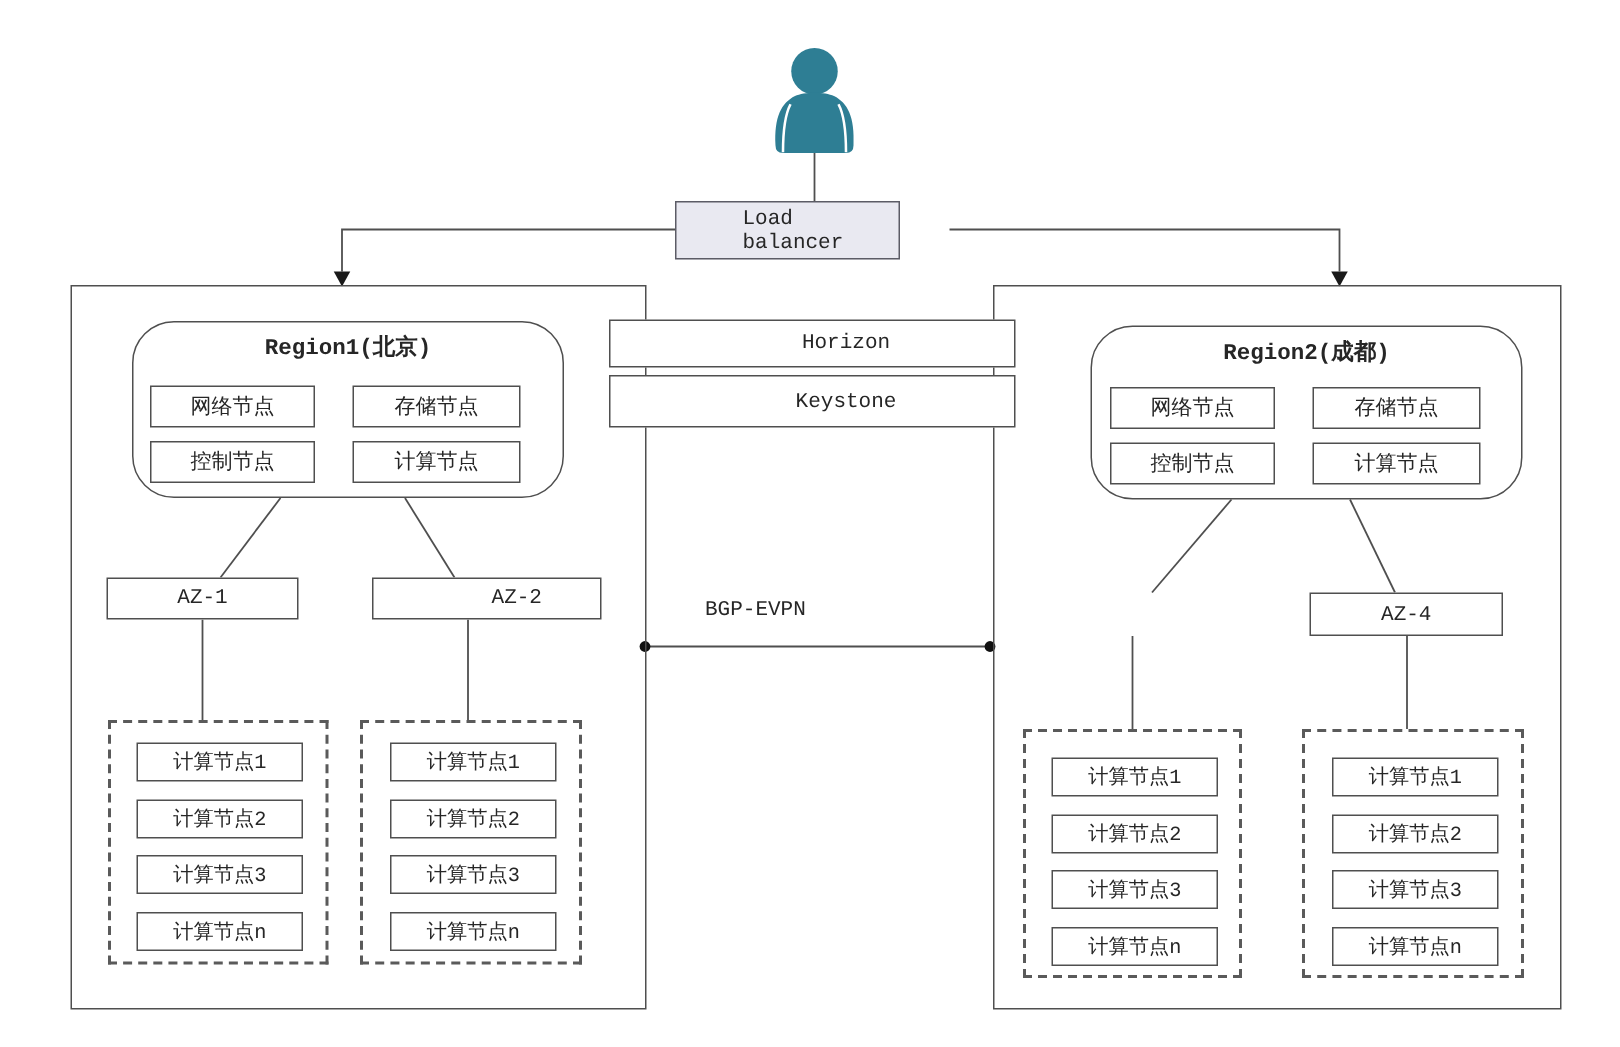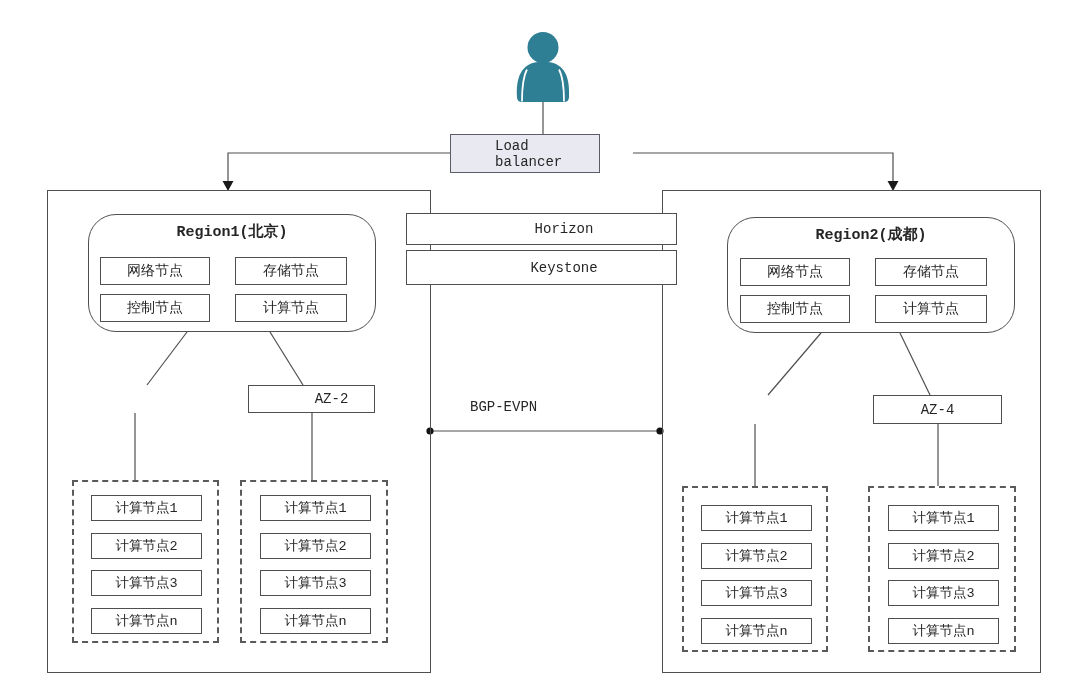--- a/index.html
+++ b/index.html
@@ -117,21 +117,22 @@
     <div class="nbox" style="left:147px; top:40px; width:112px;">存储节点</div>
     <div class="nbox" style="left:12px; top:77px;">控制节点</div>
     <div class="nbox" style="left:147px; top:77px; width:112px;">计算节点</div>
   </div>
 
   <div class="abs wbox svc" style="left:406px; top:213px; width:271px; height:32px;">Horizon</div>
   <div class="abs wbox svc" style="left:406px; top:250px; width:271px; height:35px;">Keystone</div>
 
   <div class="abs floatlabel" style="left:470px; top:399px; width:150px;">BGP-EVPN</div>
 
-  <div class="abs wbox" style="left:248px; top:385px; width:127px; height:28px;padding-left:40px;">AZ-2</div>
+  <div class="abs wbox" style="left:71px; top:385px; width:128px; height:28px;">AZ-1</div>
+  <div class="abs wbox" style="left:248px; top:385px; width:153px; height:28px;padding-left:40px;">AZ-2</div>
   <div class="abs wbox" style="left:873px; top:395px; width:129px; height:29px;text-align:right;">AZ-4</div>
 
   <div class="abs dashed" style="left:72px; top:480px; width:147px; height:163px;">
     <div class="cbox" style="left:17px; top:13px;">计算节点1</div>
     <div class="cbox" style="left:17px; top:51px;">计算节点2</div>
     <div class="cbox" style="left:17px; top:88px;">计算节点3</div>
     <div class="cbox" style="left:17px; top:126px;">计算节点n</div>
   </div>
 
   <div class="abs dashed" style="left:240px; top:480px; width:148px; height:163px;">

